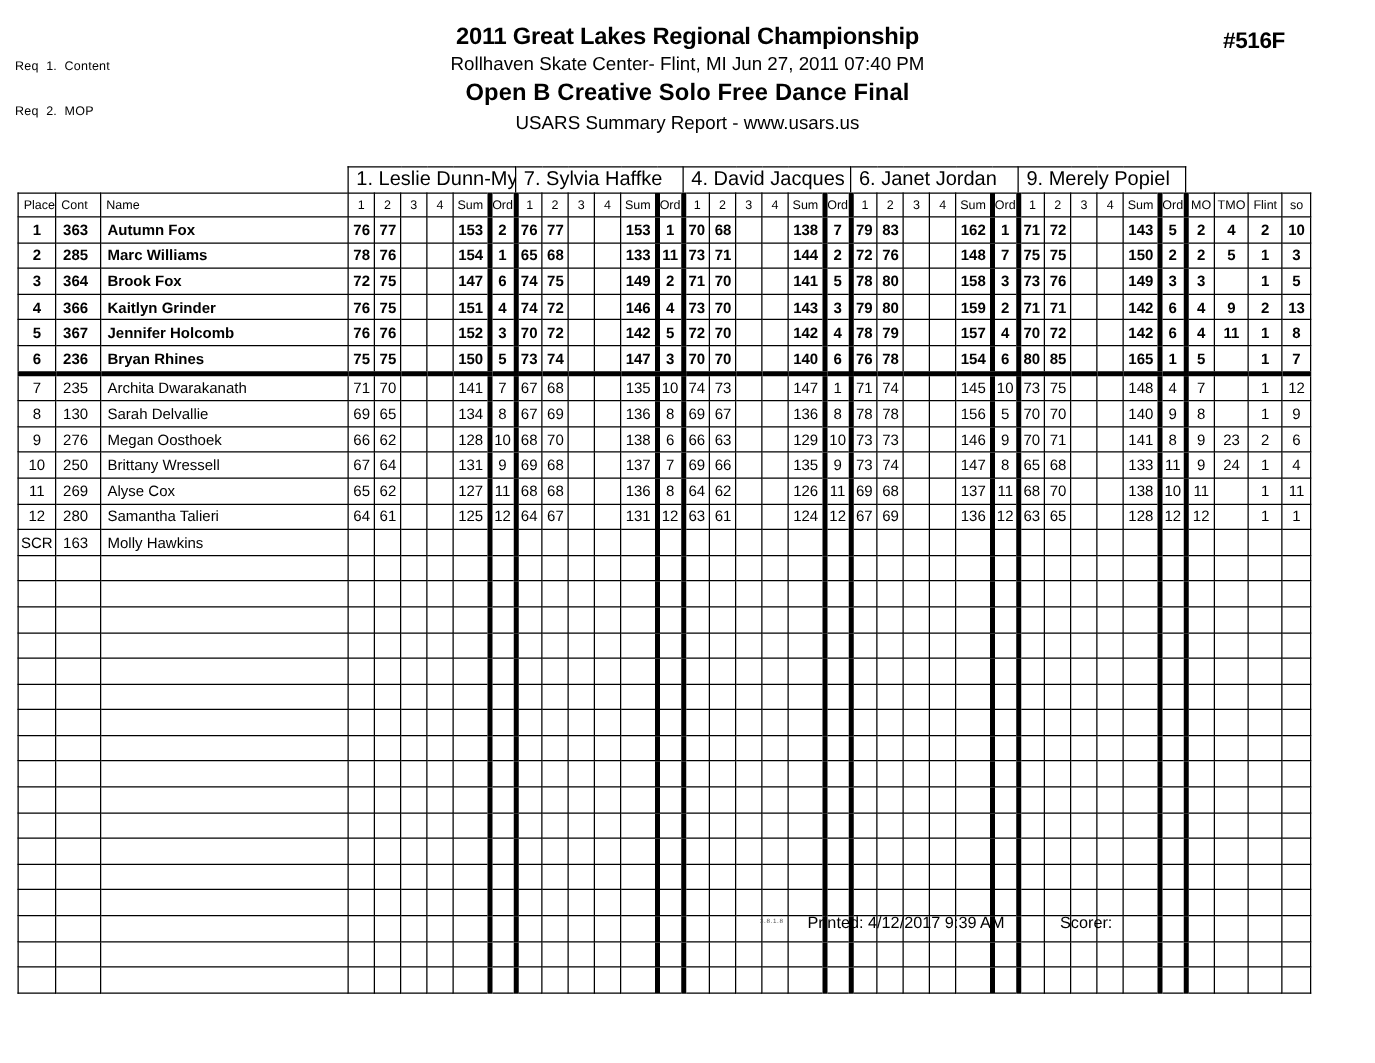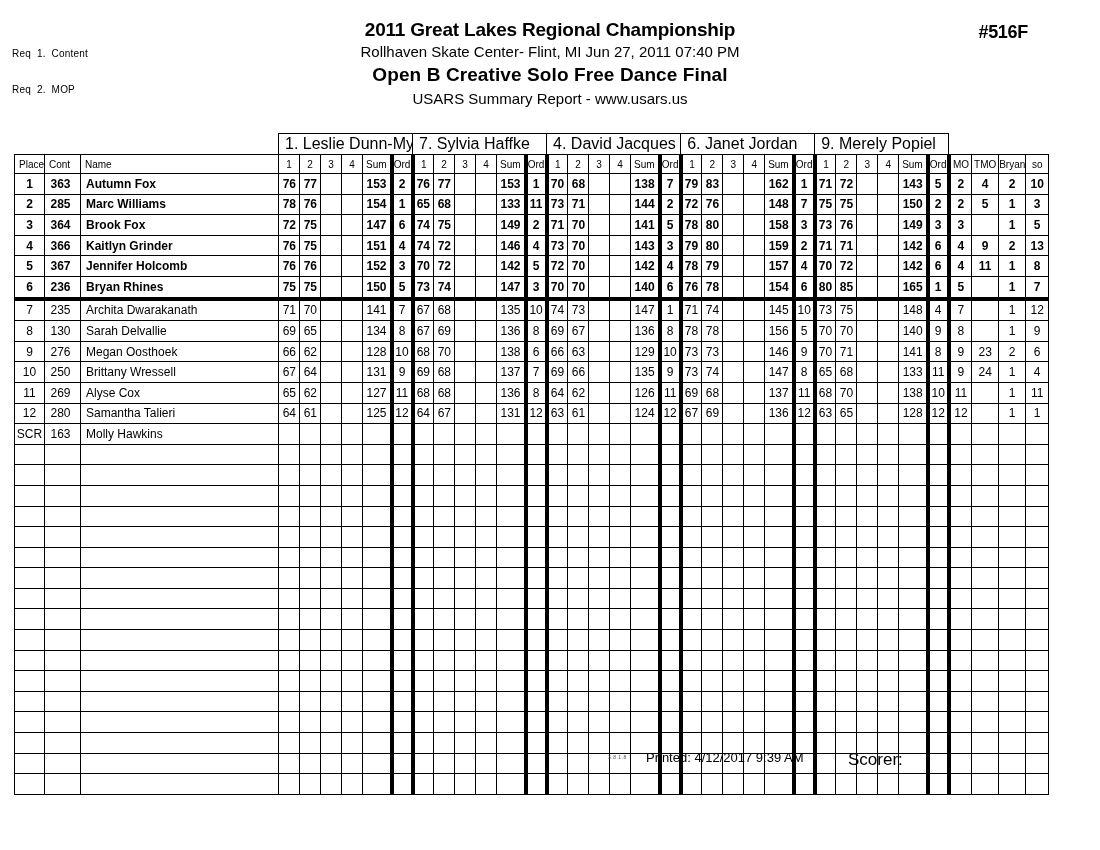--- a/index.html
+++ b/index.html
@@ -145,21 +145,21 @@
   tr.colhead td.ord { font-weight: normal; }
 
   tr.rule-under td { border-bottom: 4px solid #000 !important; }
 
   tr.empty td { height: 19.6px; }
 
   
   #footer {
     position: absolute;
     left: 14px;
-    top: 750px;
+    top: 730px;
     width: 1028px;
     height: 24px;
     font-size: 13px;
   }
   #ver-stamp {
     position: absolute;
     left: 594px;
     top: 4px;
     font-size: 5px;
     color: #555;
@@ -168,21 +168,21 @@
   #printed-text {
     position: absolute;
     left: 632px;
     top: 0px;
     font-size: 13px;
   }
   #scorer-text {
     position: absolute;
     left: 834px;
     top: 0px;
-    font-size: 17px;
+    font-size: 13px;
   }
 </style>
 </head>
 <body>
 
 <div id="req-notes">
   <div>Req  1.  Content</div>
   <div>Req  2.  MOP</div>
 </div>
 
@@ -274,21 +274,21 @@
           <td>Sum</td>
           <td class="ord">Ord</td>
           <td>1</td>
           <td>2</td>
           <td>3</td>
           <td>4</td>
           <td>Sum</td>
           <td class="ord">Ord</td>
           <td>MO</td>
           <td>TMO</td>
-          <td>Bryan</td>
+          <td>Flint</td>
           <td>so</td>
         </tr>
         <tr class="datarow top6">
           <td class="place">1</td>
           <td class="cont">363</td>
           <td class="name">Autumn Fox</td>
           <td class="num">76</td>
           <td class="num">77</td>
           <td class="num"></td>
           <td class="num"></td>

